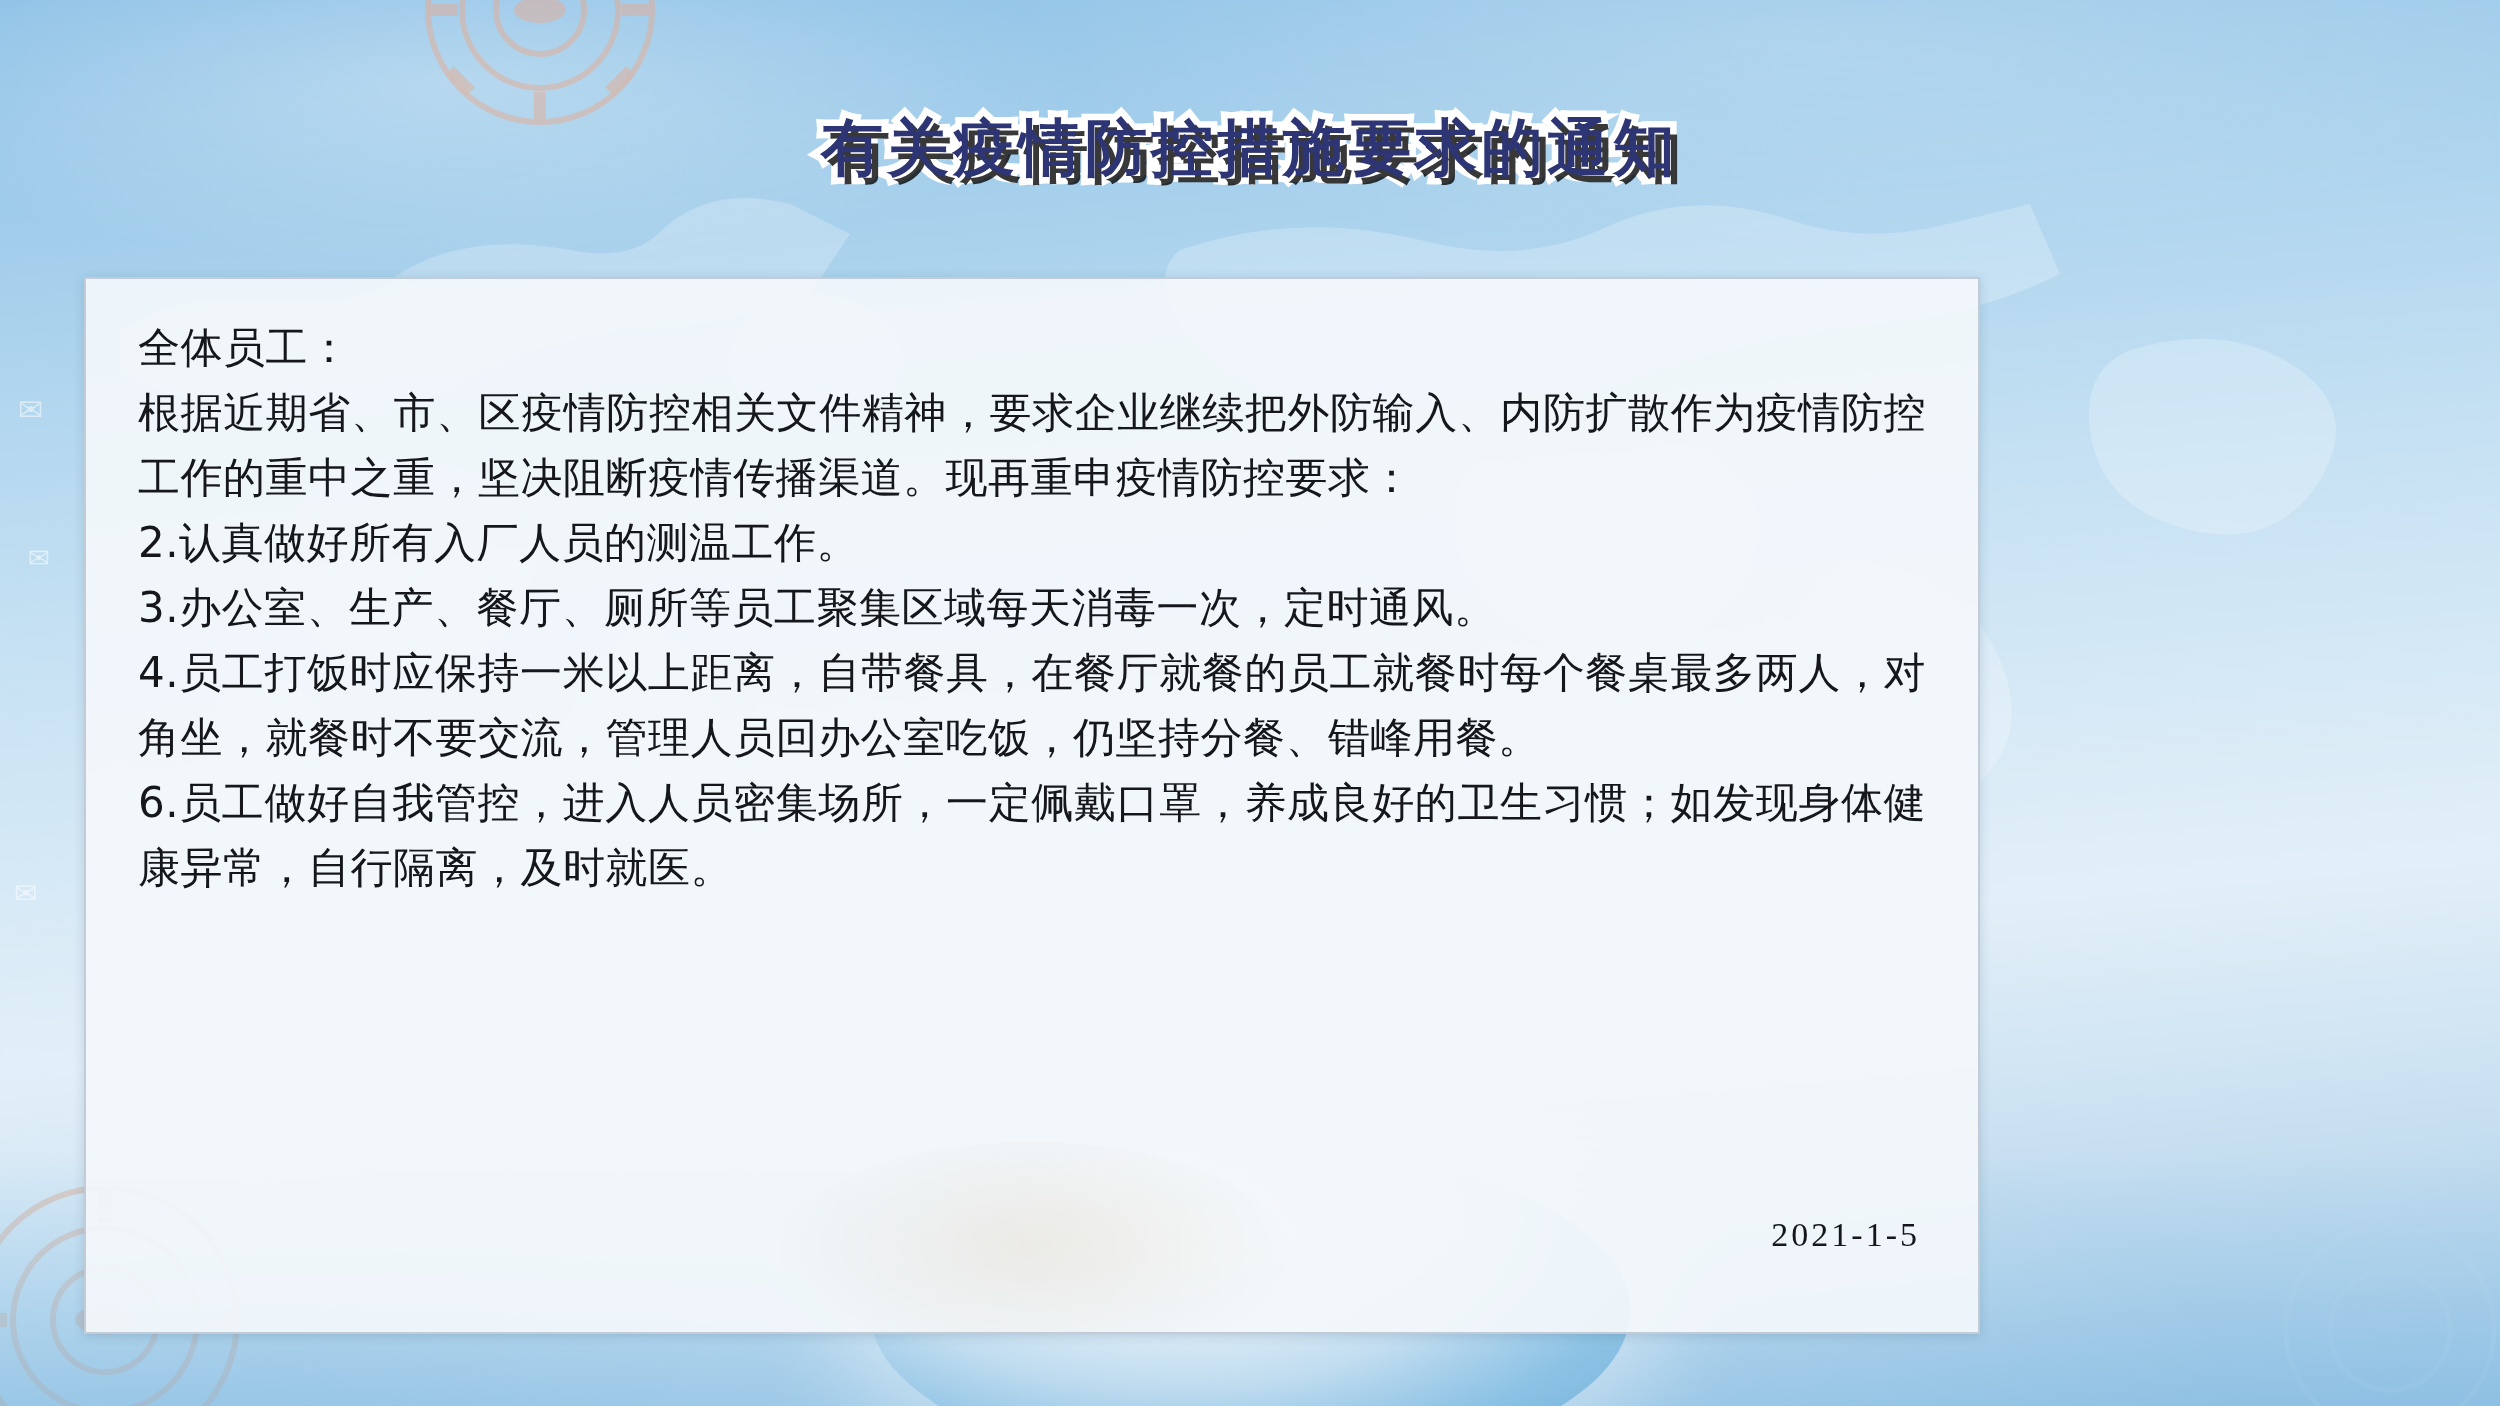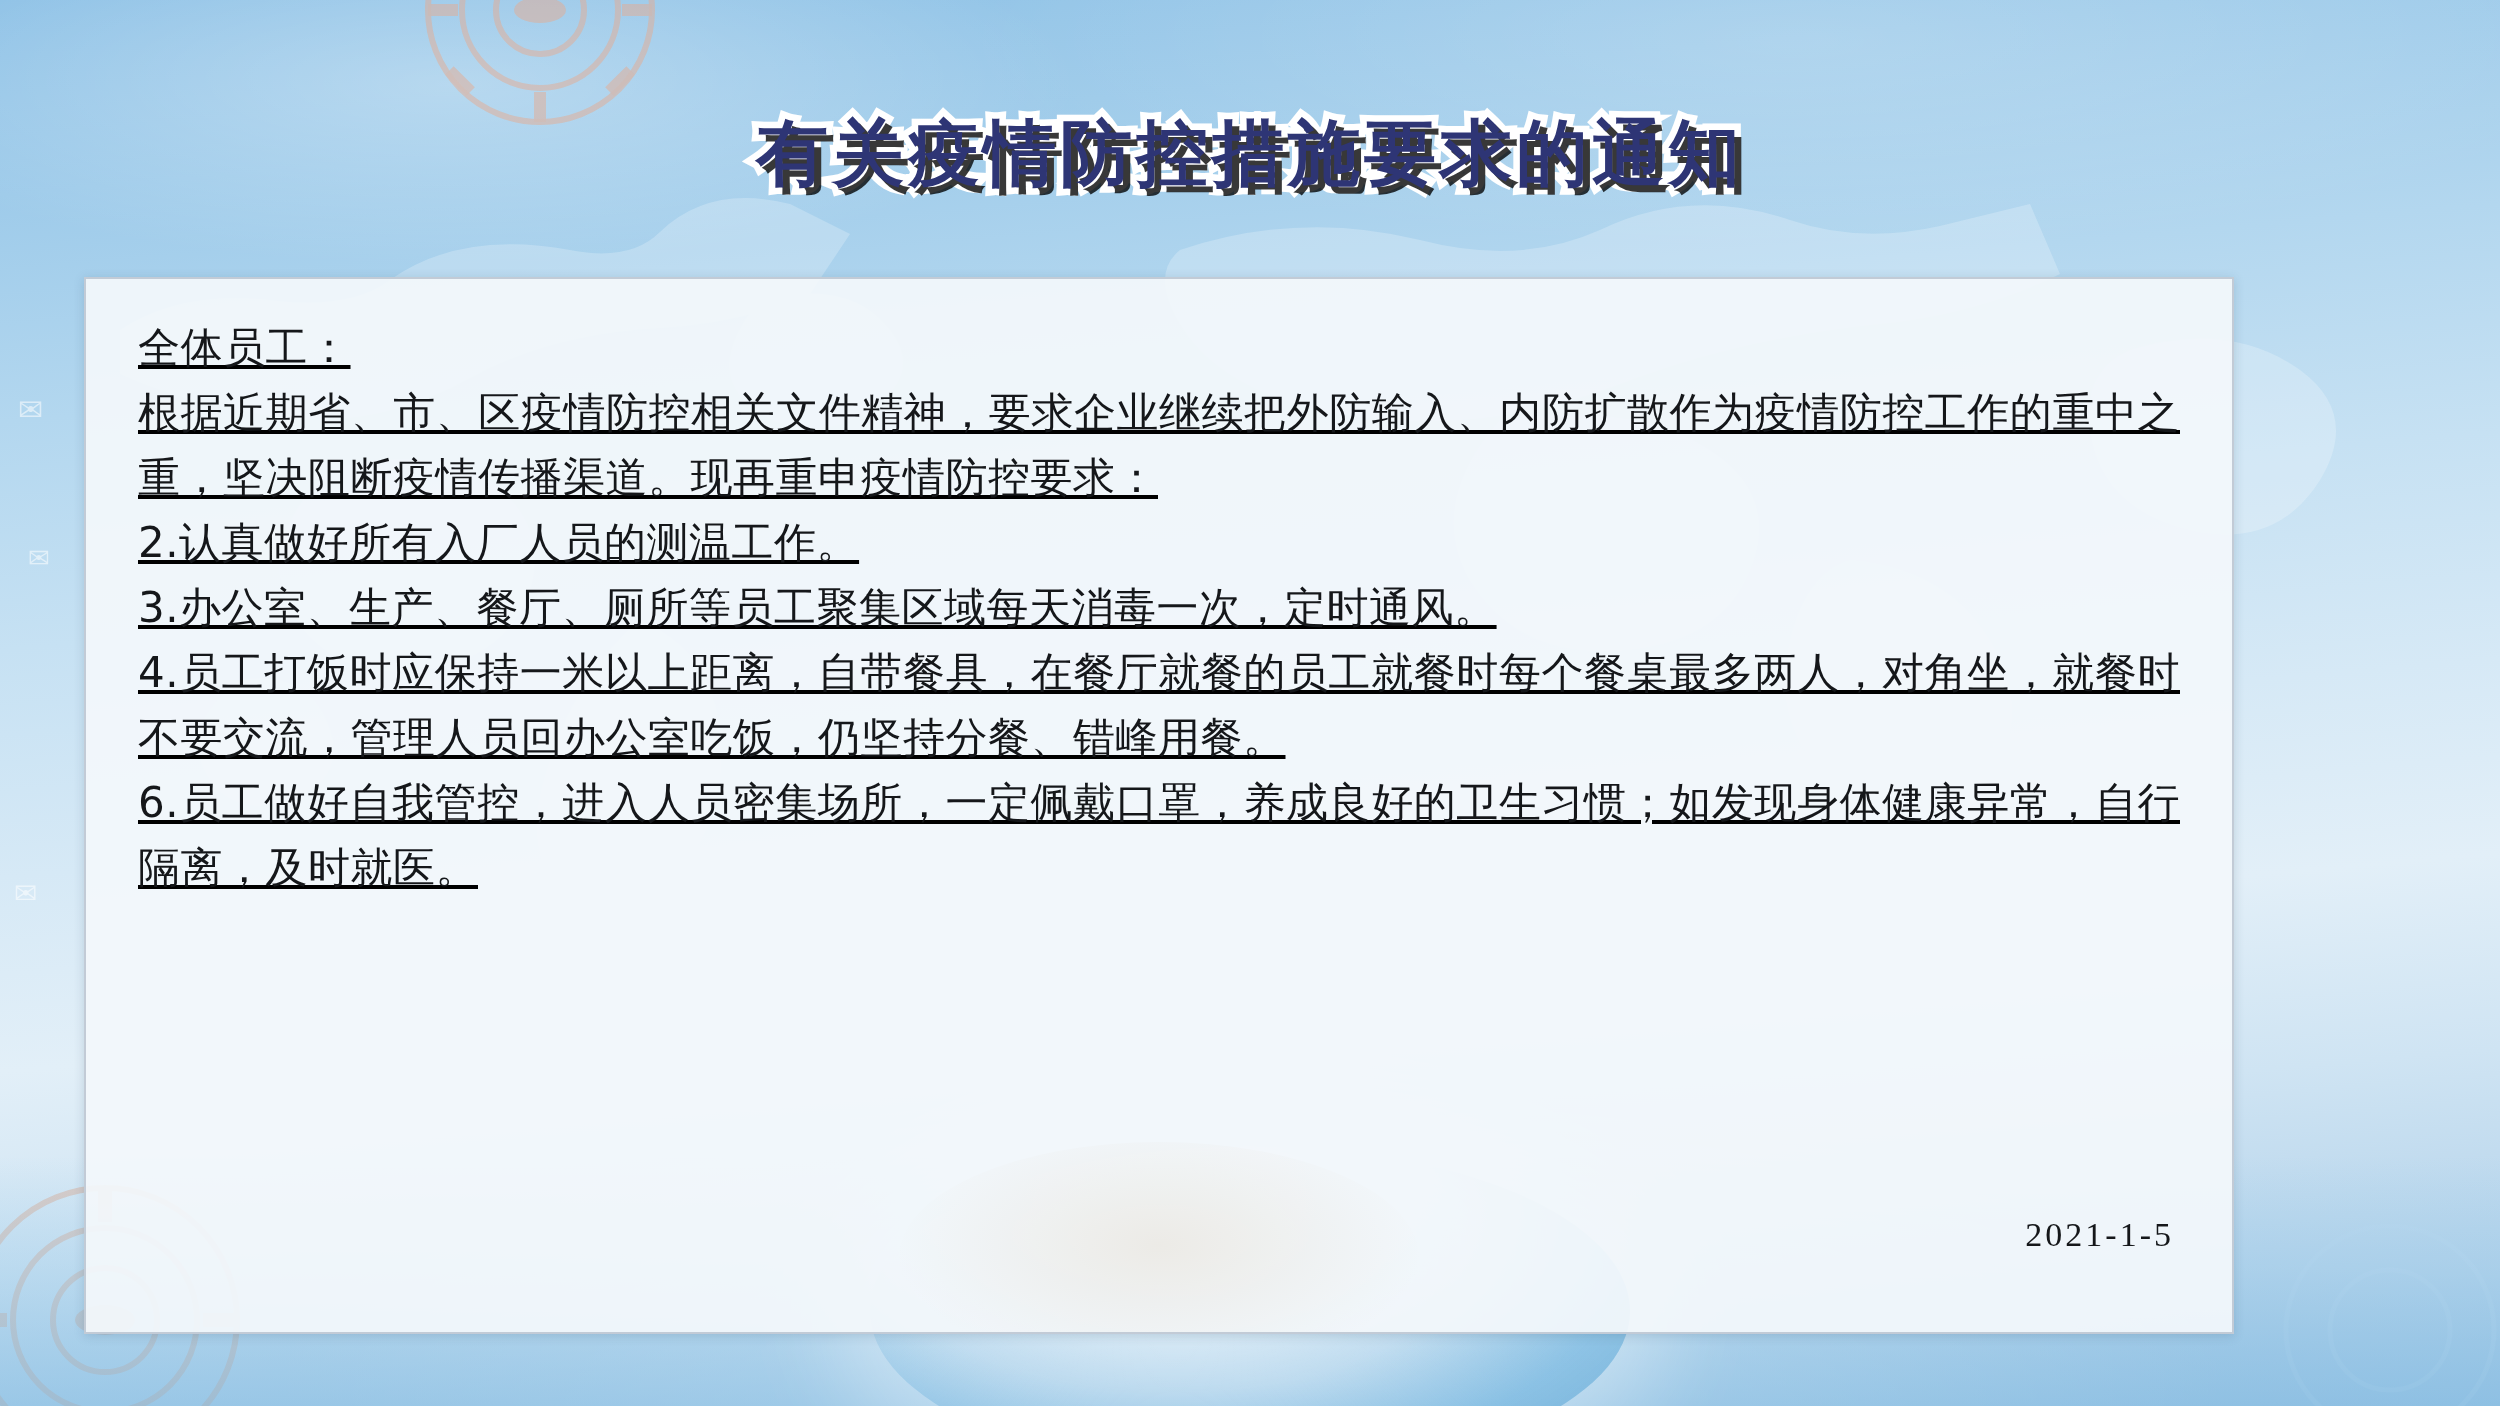--- a/index.html
+++ b/index.html
@@ -87,45 +87,44 @@
     top: 106px;
     left: 0;
     right: 0;
     text-align: center;
     z-index: 5;
   }
   .title {
     display: inline-block;
     font-family: "DejaVu Sans", "Liberation Sans", sans-serif;
     font-weight: 700;
-    font-size: 72px;
+    font-size: 62px;
     letter-spacing: 4px;
     color: #2e3575;
     -webkit-text-stroke: 13px #ffffff;
     paint-order: stroke fill;
     text-shadow:
        7px 7px 0 rgba(0,0,0,.78);
     white-space: nowrap;
     text-align: right;
   }
 
   
   .doc {
     position: absolute;
     left: 84px;
     top: 277px;
-    width: 2150px;
+    width: 1896px;
     height: 1057px;
     box-sizing: border-box;
     background: rgba(243,247,251,.93);
     border: 2px solid #c2cbd6;
     box-shadow: 0 2px 10px rgba(40,70,100,.18);
     z-index: 6;
     overflow: hidden;
-    text-decoration: underline;
   }
   .doc-inner {
     position: relative;
     padding: 36px 52px 0 52px;
     box-sizing: border-box;
     height: 100%;
   }
   .doc-watermark {
     position: absolute;
     left: 50%;

